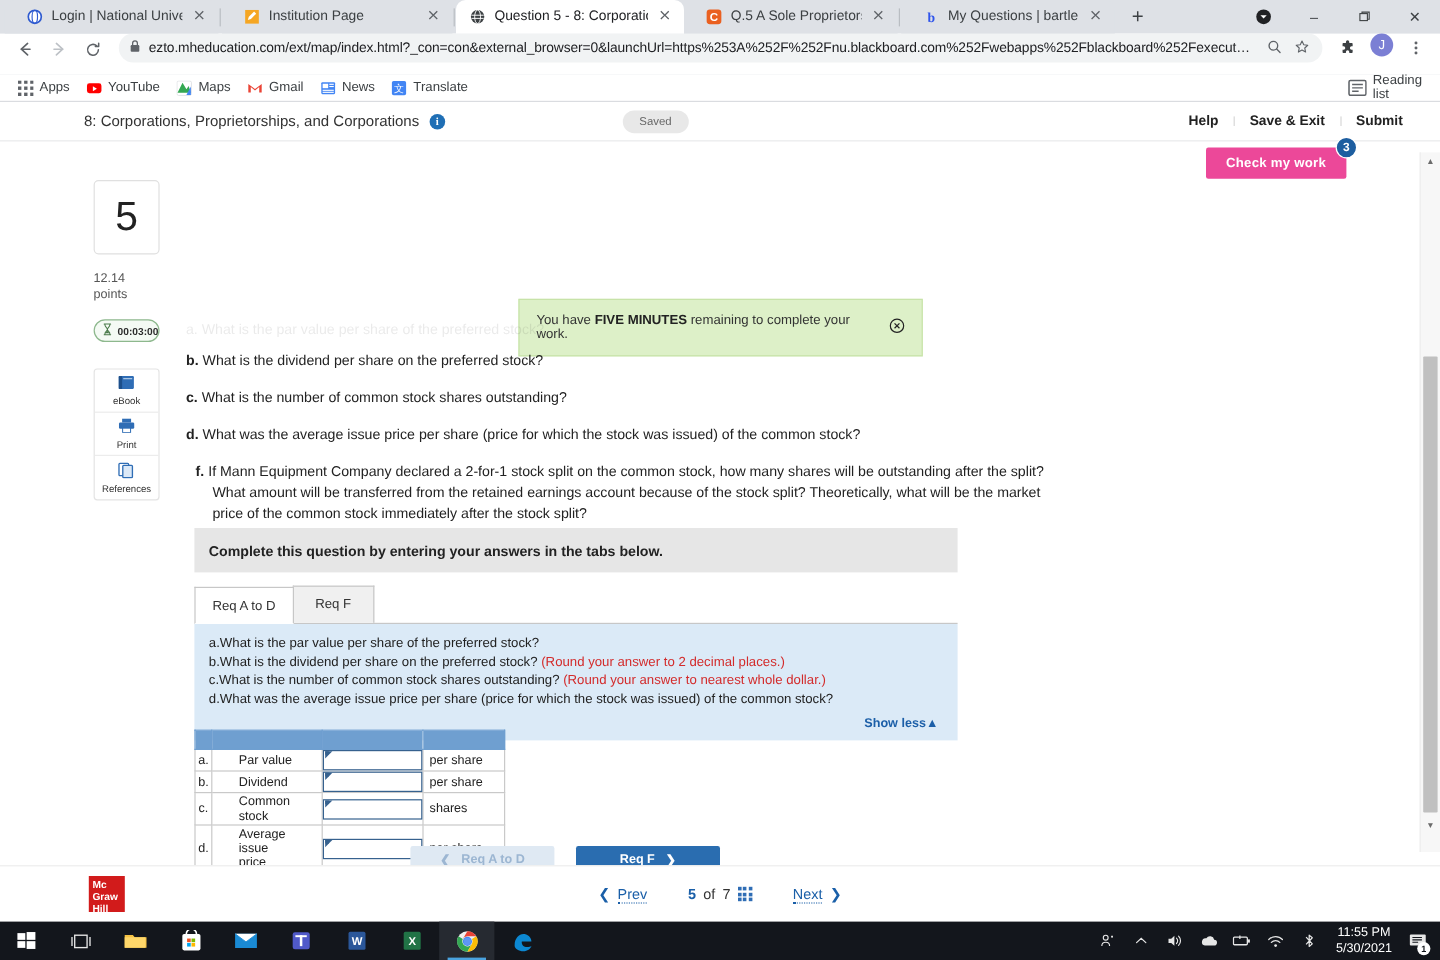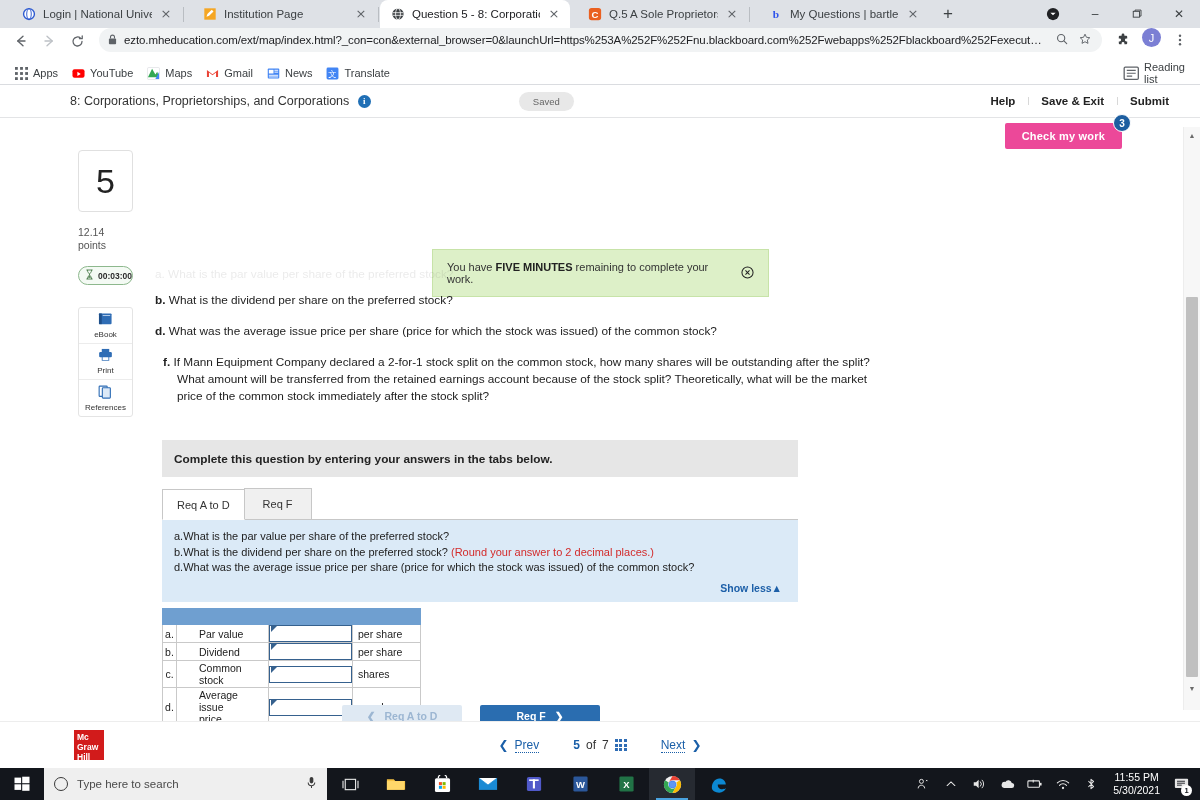--- a/index.html
+++ b/index.html
@@ -530,20 +530,24 @@
     </span>
   </div>
 
   <div id="qbody">
     <div class="q-line faded">a. What is the par value per share of the preferred stock?</div>
     <div class="q-line">
       <span class="q-label">b.</span>
       <span>What is the dividend per share on the preferred stock?</span>
     </div>
     <div class="q-line">
+      <span class="q-label">c.</span>
+      <span>What is the number of common stock shares outstanding?</span>
+    </div>
+    <div class="q-line">
       <span class="q-label">d.</span>
       <span>What was the average issue price per share (price for which the stock was issued) of the common stock?</span>
     </div>
     <div class="q-line q-hang" style="padding-left:22px;text-indent:-14px;">
       <span class="q-label">f.</span>
       <span>If Mann Equipment Company declared a 2-for-1 stock split on the common stock, how many shares will be outstanding after the split? What amount will be transferred from the retained earnings account because of the stock split? Theoretically, what will be the market price of the common stock immediately after the stock split?</span>
     </div>
   </div>
 
   <div id="instr">Complete this question by entering your answers in the tabs below.</div>
@@ -553,20 +557,24 @@
       <div class="req-tab active">Req A to D</div>
       <div class="req-tab">Req F</div>
     </div>
     <div id="reqpanel">
       <div>
         <span>a.</span><span>What is the par value per share of the preferred stock?</span>
       </div>
       <div>
         <span>b.</span><span>What is the dividend per share on the preferred stock?</span>
         <span class="red">(Round your answer to 2 decimal places.)</span>
+      </div>
+      <div>
+        <span>c.</span><span>What is the number of common stock shares outstanding?</span>
+        <span class="red">(Round your answer to nearest whole dollar.)</span>
       </div>
       <div>
         <span>d.</span><span>What was the average issue price per share (price for which the stock was issued) of the common stock?</span>
       </div>
       <div class="showless">
         <span>Show less</span><span>▲</span>
       </div>
     </div>
   </div>
 
@@ -671,30 +679,20 @@
   <div class="start">
     <svg width="16" height="16" viewBox="0 0 16 16">
         <g fill="#fff">
           <rect x="0.5" y="1.6" width="6.6" height="5.6"></rect>
           <rect x="8.2" y="0.7" width="7.3" height="6.5"></rect>
           <rect x="0.5" y="8.3" width="6.6" height="5.6"></rect>
           <rect x="8.2" y="8.3" width="7.3" height="6.5"></rect>
         </g>
       </svg>
   </div>
-  <div class="searchbox">
-    <span class="circ"></span>
-    <span>Type here to search</span>
-    <span class="mic">
-      <svg width="11" height="13" viewBox="0 0 12 14">
-          <rect x="4" y="1" width="4" height="7" rx="2" fill="#3a3a3a"></rect>
-          <path d="M2.4 7a3.6 3.6 0 007.2 0M6 10.6V13" stroke="#3a3a3a" stroke-width="1.1" fill="none"></path>
-        </svg>
-    </span>
-  </div>
   <div class="tb-app">
     <svg width="17" height="15" viewBox="0 0 18 16">
         <rect x="3.4" y="2.5" width="11" height="11" fill="none" stroke="#e6e6e6" stroke-width="1.2"></rect>
         <path d="M1 4v8M17 4v8" stroke="#e6e6e6" stroke-width="1.2"></path>
       </svg>
   </div>
   <div class="tb-app">
     <svg width="20" height="17" viewBox="0 0 22 18">
         <path d="M1 3.2h7.5l1.7 2h10.8v9.6H1z" fill="#f6c243"></path>
         <path d="M1 5.2h19v9.6H1z" fill="#ffd76a"></path>

